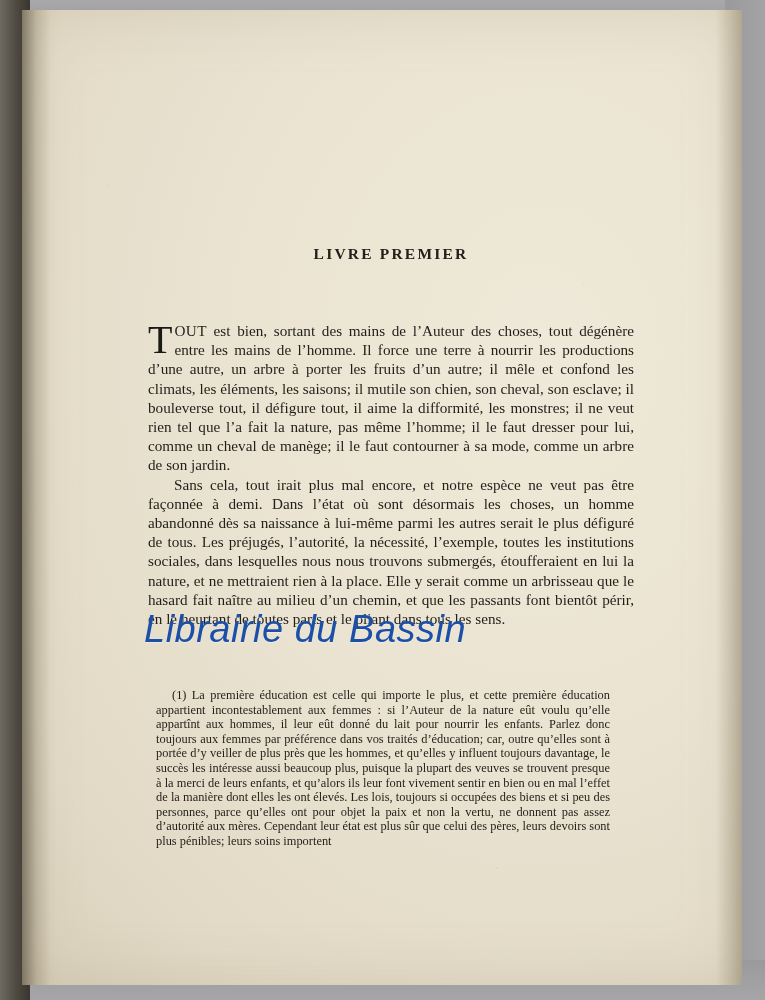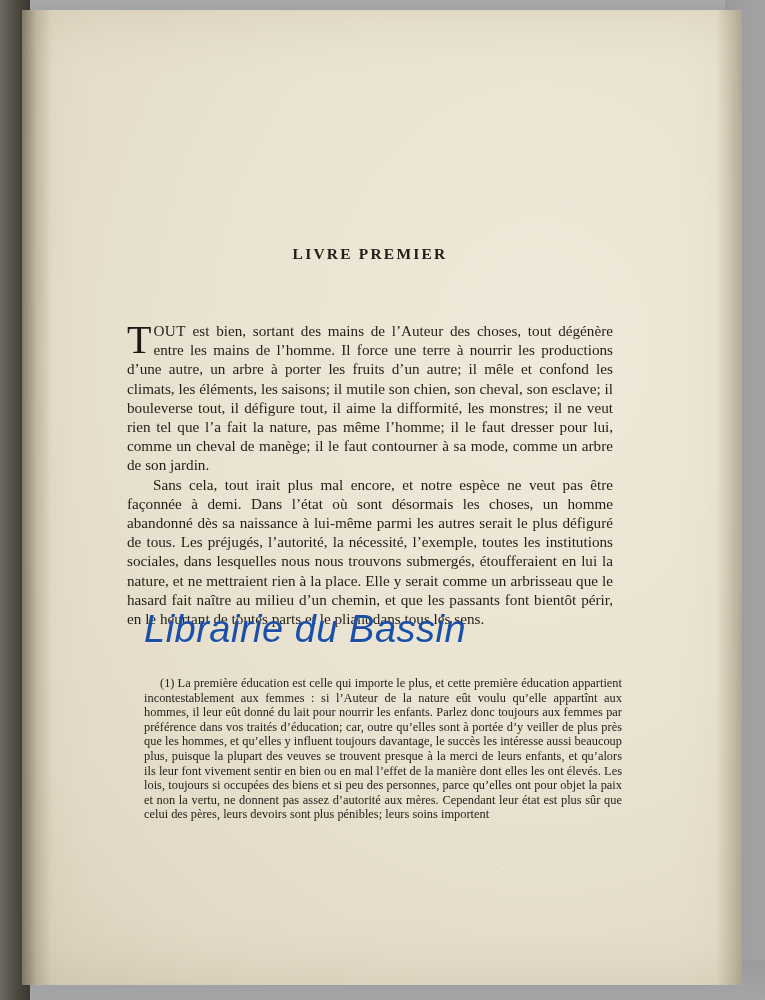--- a/index.html
+++ b/index.html
@@ -67,21 +67,21 @@
     left: 716px;
     top: 10px;
     width: 26px;
     height: 975px;
     background: linear-gradient(to right, rgba(180,168,142,0.0) 0%, rgba(150,138,112,0.35) 60%, rgba(120,110,88,0.45) 100%);
   }
 
   
   .text-block {
     position: absolute;
-    left: 127px;
+    left: 148px;
     top: 245px;
     width: 486px;
     color: #1c1a16;
   }
 
   .chapter-title {
     font-size: 15.5px;
     letter-spacing: 2.2px;
     text-align: center;
     margin: 0 0 58px 0;
@@ -128,21 +128,21 @@
   .footnote {
     position: absolute;
     left: 140px;
     top: 672px;
     width: 486px;
     font-size: 12.4px;
     line-height: 14.6px;
     text-align: justify;
     color: #211e19;
   }
-  .footnote p { margin: 4px; text-indent: 16px; }
+  .footnote p { margin: 16px; text-indent: 16px; }
 
   
   .watermark {
     position: absolute;
     left: 144px;
     top: 608px;
     font-family: "Liberation Sans", sans-serif;
     font-size: 38px;
     font-weight: 400;
     color: #1b4fa8;

